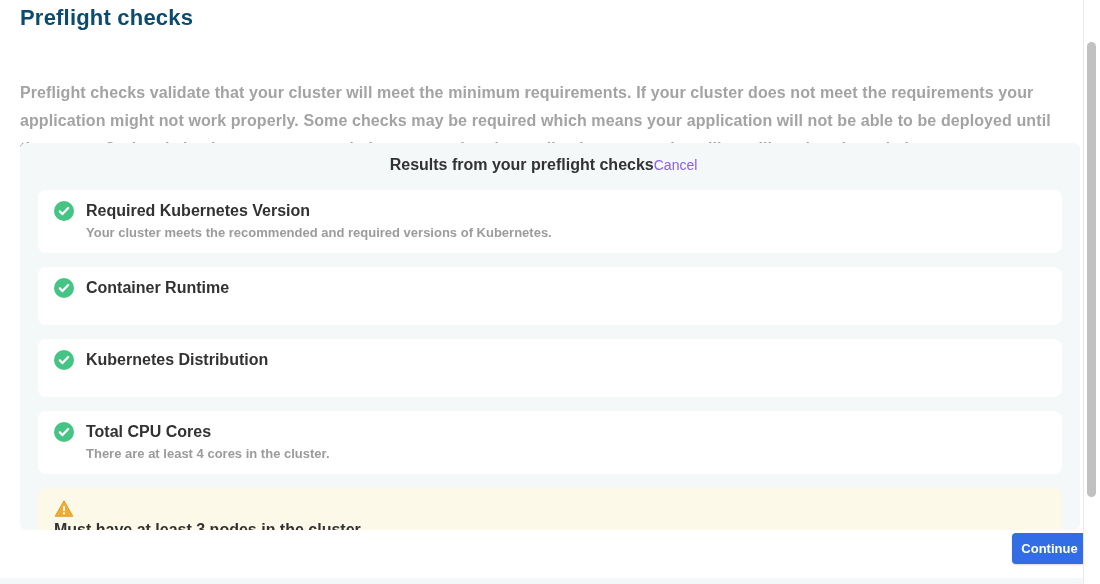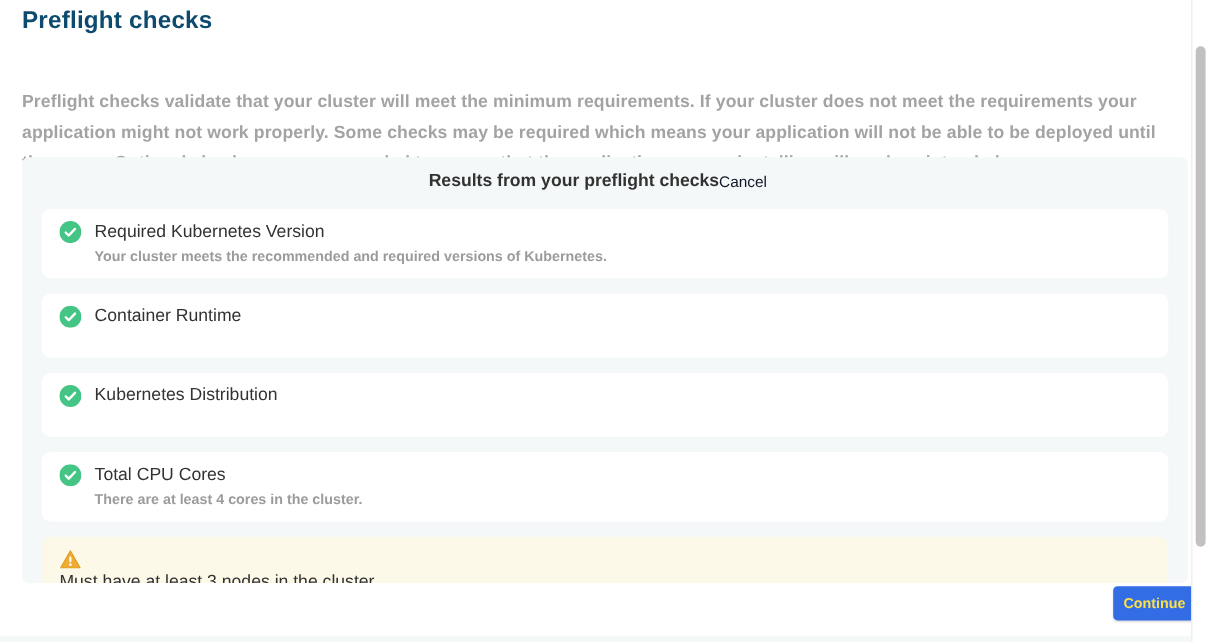--- a/index.html
+++ b/index.html
@@ -40,21 +40,21 @@
     overflow: hidden;
   }
   .panel-header {
     display: flex; align-items: center; justify-content: center;
     margin-bottom: 16px;
   }
   .panel-title {
     font-size: 16px; font-weight: bold; color: #323232;
   }
   .cancel-link {
-    font-size: 14px; color: #0f172a;
+    font-size: 14px; color: #8b5cf6;
     margin-right: 13px;
     cursor: pointer;
     background: none; border: none;
     font-family: "Liberation Sans", sans-serif;
   }
   
   .card {
     background: #ffffff;
     border-radius: 8px;
     padding: 10px 16px 12px 16px;
@@ -64,36 +64,36 @@
     min-height: 58px;
   }
   .card .icon {
     width: 20px; height: 20px;
     flex: 0 0 20px;
     margin-top: 1px;
     margin-right: 12px;
   }
   .card.warn { background: #fdf9e9; flex-direction: column; }
   .card-title {
-    font-size: 16px; font-weight: normal; color: #323232;
+    font-size: 16px; font-weight: bold; color: #323232;
     line-height: 21px;
   }
   .card-desc {
     margin-top: 4px;
     font-size: 13px; color: #9b9b9b;
     font-weight: bold;
     line-height: 16px;
   }
   
   .continue-btn {
     position: absolute;
     top: 533px; right: 13px;
     width: 75px; height: 31px;
     background: #326de6;
-    color: #fde047;
+    color: #ffffff;
     font-size: 13px; font-weight: bold;
     font-family: "Liberation Sans", sans-serif;
     border: none; border-radius: 4px;
     cursor: pointer;
     box-shadow: 0 1px 2px rgba(0,0,0,0.15);
   }
   .footer-strip {
     position: absolute; left: 0; bottom: 0;
     width: 1083px; height: 6px;
     background: #f4f8f8;

